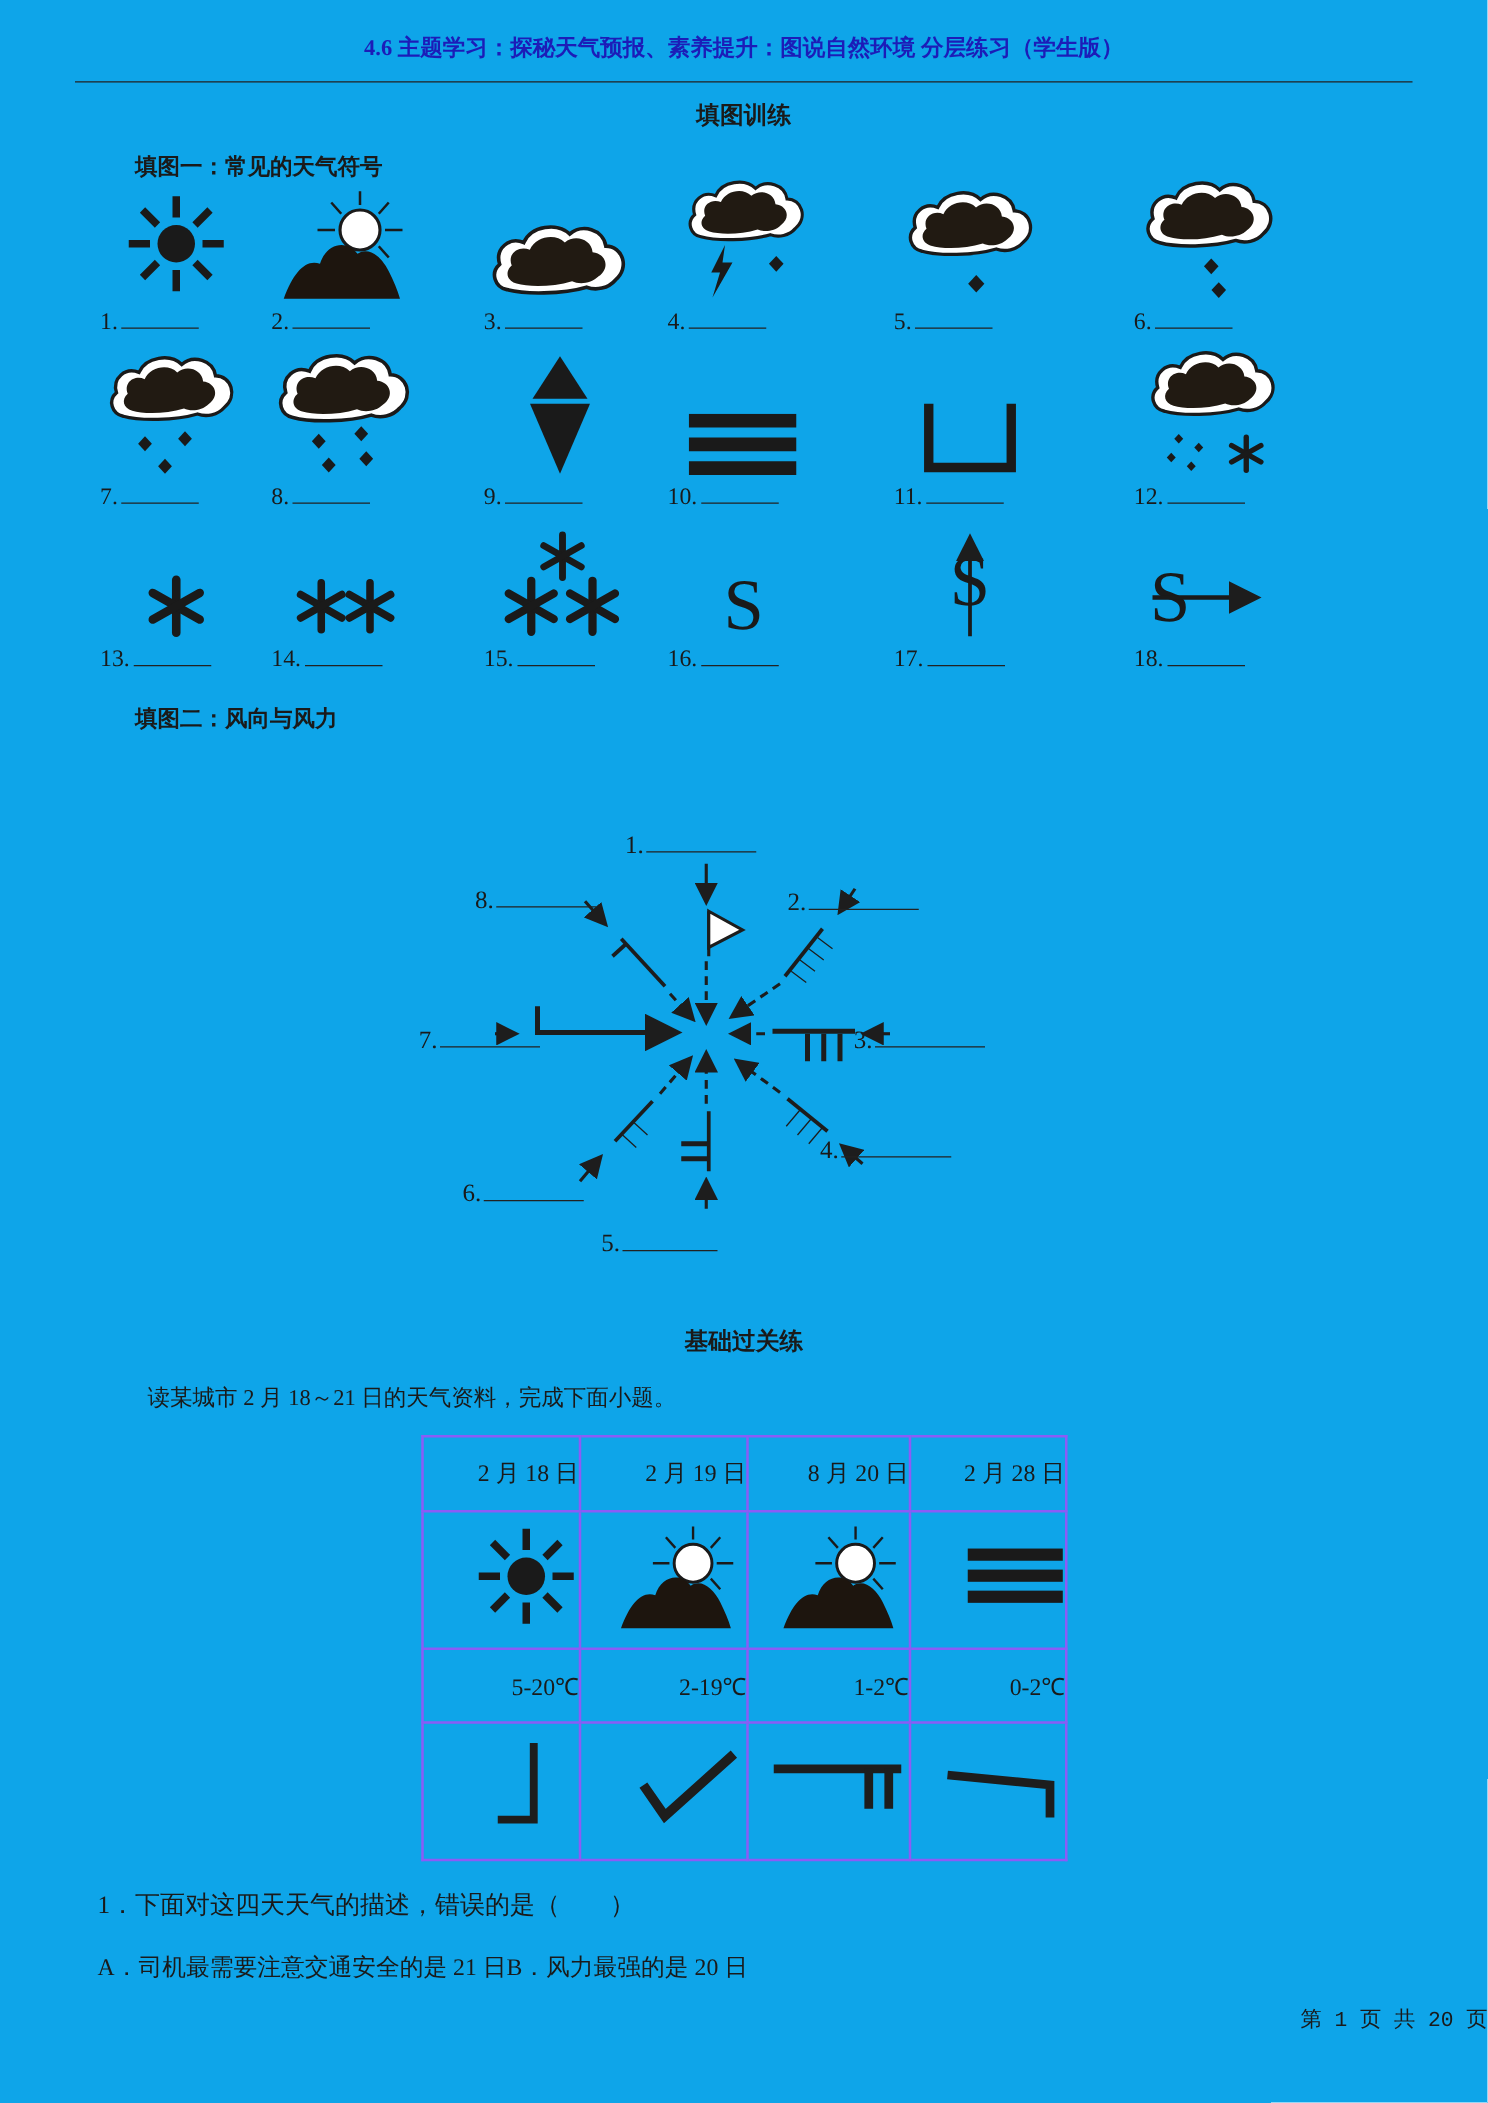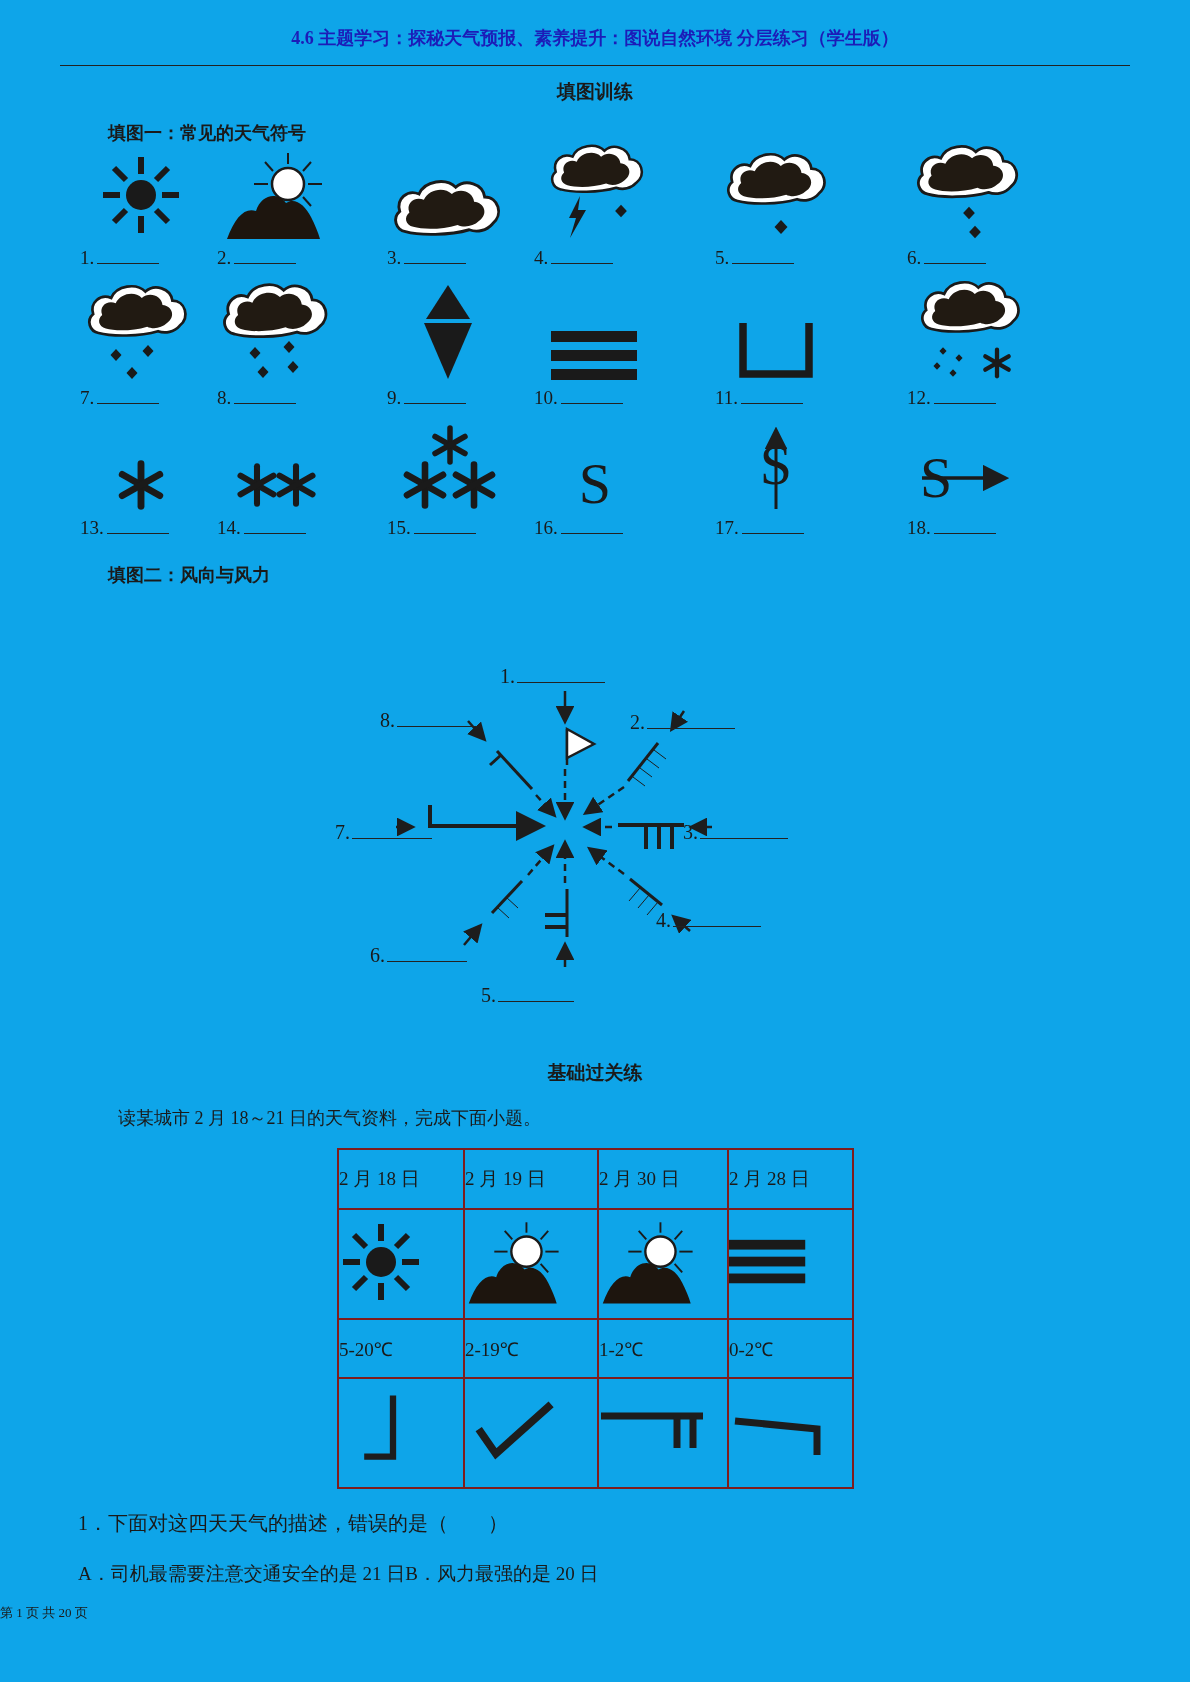--- a/index.html
+++ b/index.html
@@ -18,25 +18,25 @@
   .dust{display:flex;align-items:flex-end;justify-content:center;}
   .S{font-size:58px;line-height:0.95;font-family:"Liberation Serif",serif;}
   .rel{position:relative;}
   .ol{position:absolute;left:0;top:0;pointer-events:none;}
   .windwrap{position:relative;height:452px;margin-top:8px;}
   .windsvg{position:absolute;left:300px;top:26px;}
   .wlabel{position:absolute;font-size:20px;white-space:nowrap;}
   .wblank{display:inline-block;width:88px;border-bottom:1.7px solid #222;height:14px;margin-left:2px;}
   .intro{margin:20px 0 0 118px;font-size:18px;}
   .wtable{margin:18px 0 0 337px;border-collapse:collapse;}
-  .wtable td{border:2px solid #7f1d1d;text-align:left;vertical-align:middle;font-size:19px;padding:0;}
+  .wtable td{border:2px solid #8b5cf6;text-align:right;vertical-align:middle;font-size:19px;padding:0;}
   .rh1 td{height:58px;} .rh2 td{height:108px;} .rh3 td{height:57px;} .rh4 td{height:108px;}
   .qline{margin:21px 0 0 78px;font-size:20px;}
   .abline{margin:24px 0 0 78px;font-size:19px;}
-  .footer{position:absolute;top:1604px;left:0;width:100%;text-align:left;font-size:13px;}
+  .footer{position:absolute;top:1604px;left:0;width:100%;text-align:right;font-size:17px;font-family:Liberation Mono, monospace;}
 </style>
 </head>
 <body>
 
 <svg class="defs" aria-hidden="true">
   <defs>
     <marker id="ah" viewBox="0 0 10 10" refX="8" refY="5" markerWidth="7.5" markerHeight="7.5" orient="auto-start-reverse">
       <path d="M0,0 L10,5 L0,10 Z" fill="#1d1d1d"></path>
     </marker>
     <g id="g-cloud">
@@ -415,21 +415,21 @@
     <colgroup>
         <col style="width:126px;">
         <col style="width:134px;">
         <col style="width:130px;">
         <col style="width:125px;">
       </colgroup>
     <tbody>
         <tr class="rh1">
       <td>2 月 18 日</td>
       <td>2 月 19 日</td>
-      <td>2 月 30 日</td>
+      <td>8 月 20 日</td>
       <td>2 月 28 日</td>
     </tr>
     <tr class="rh2">
       <td>
         <svg width="84" height="84" viewBox="0 0 84 84">
               <g transform="translate(42,42)">
                 <use href="#g-sunblack"></use>
               </g>
             </svg>
       </td>

